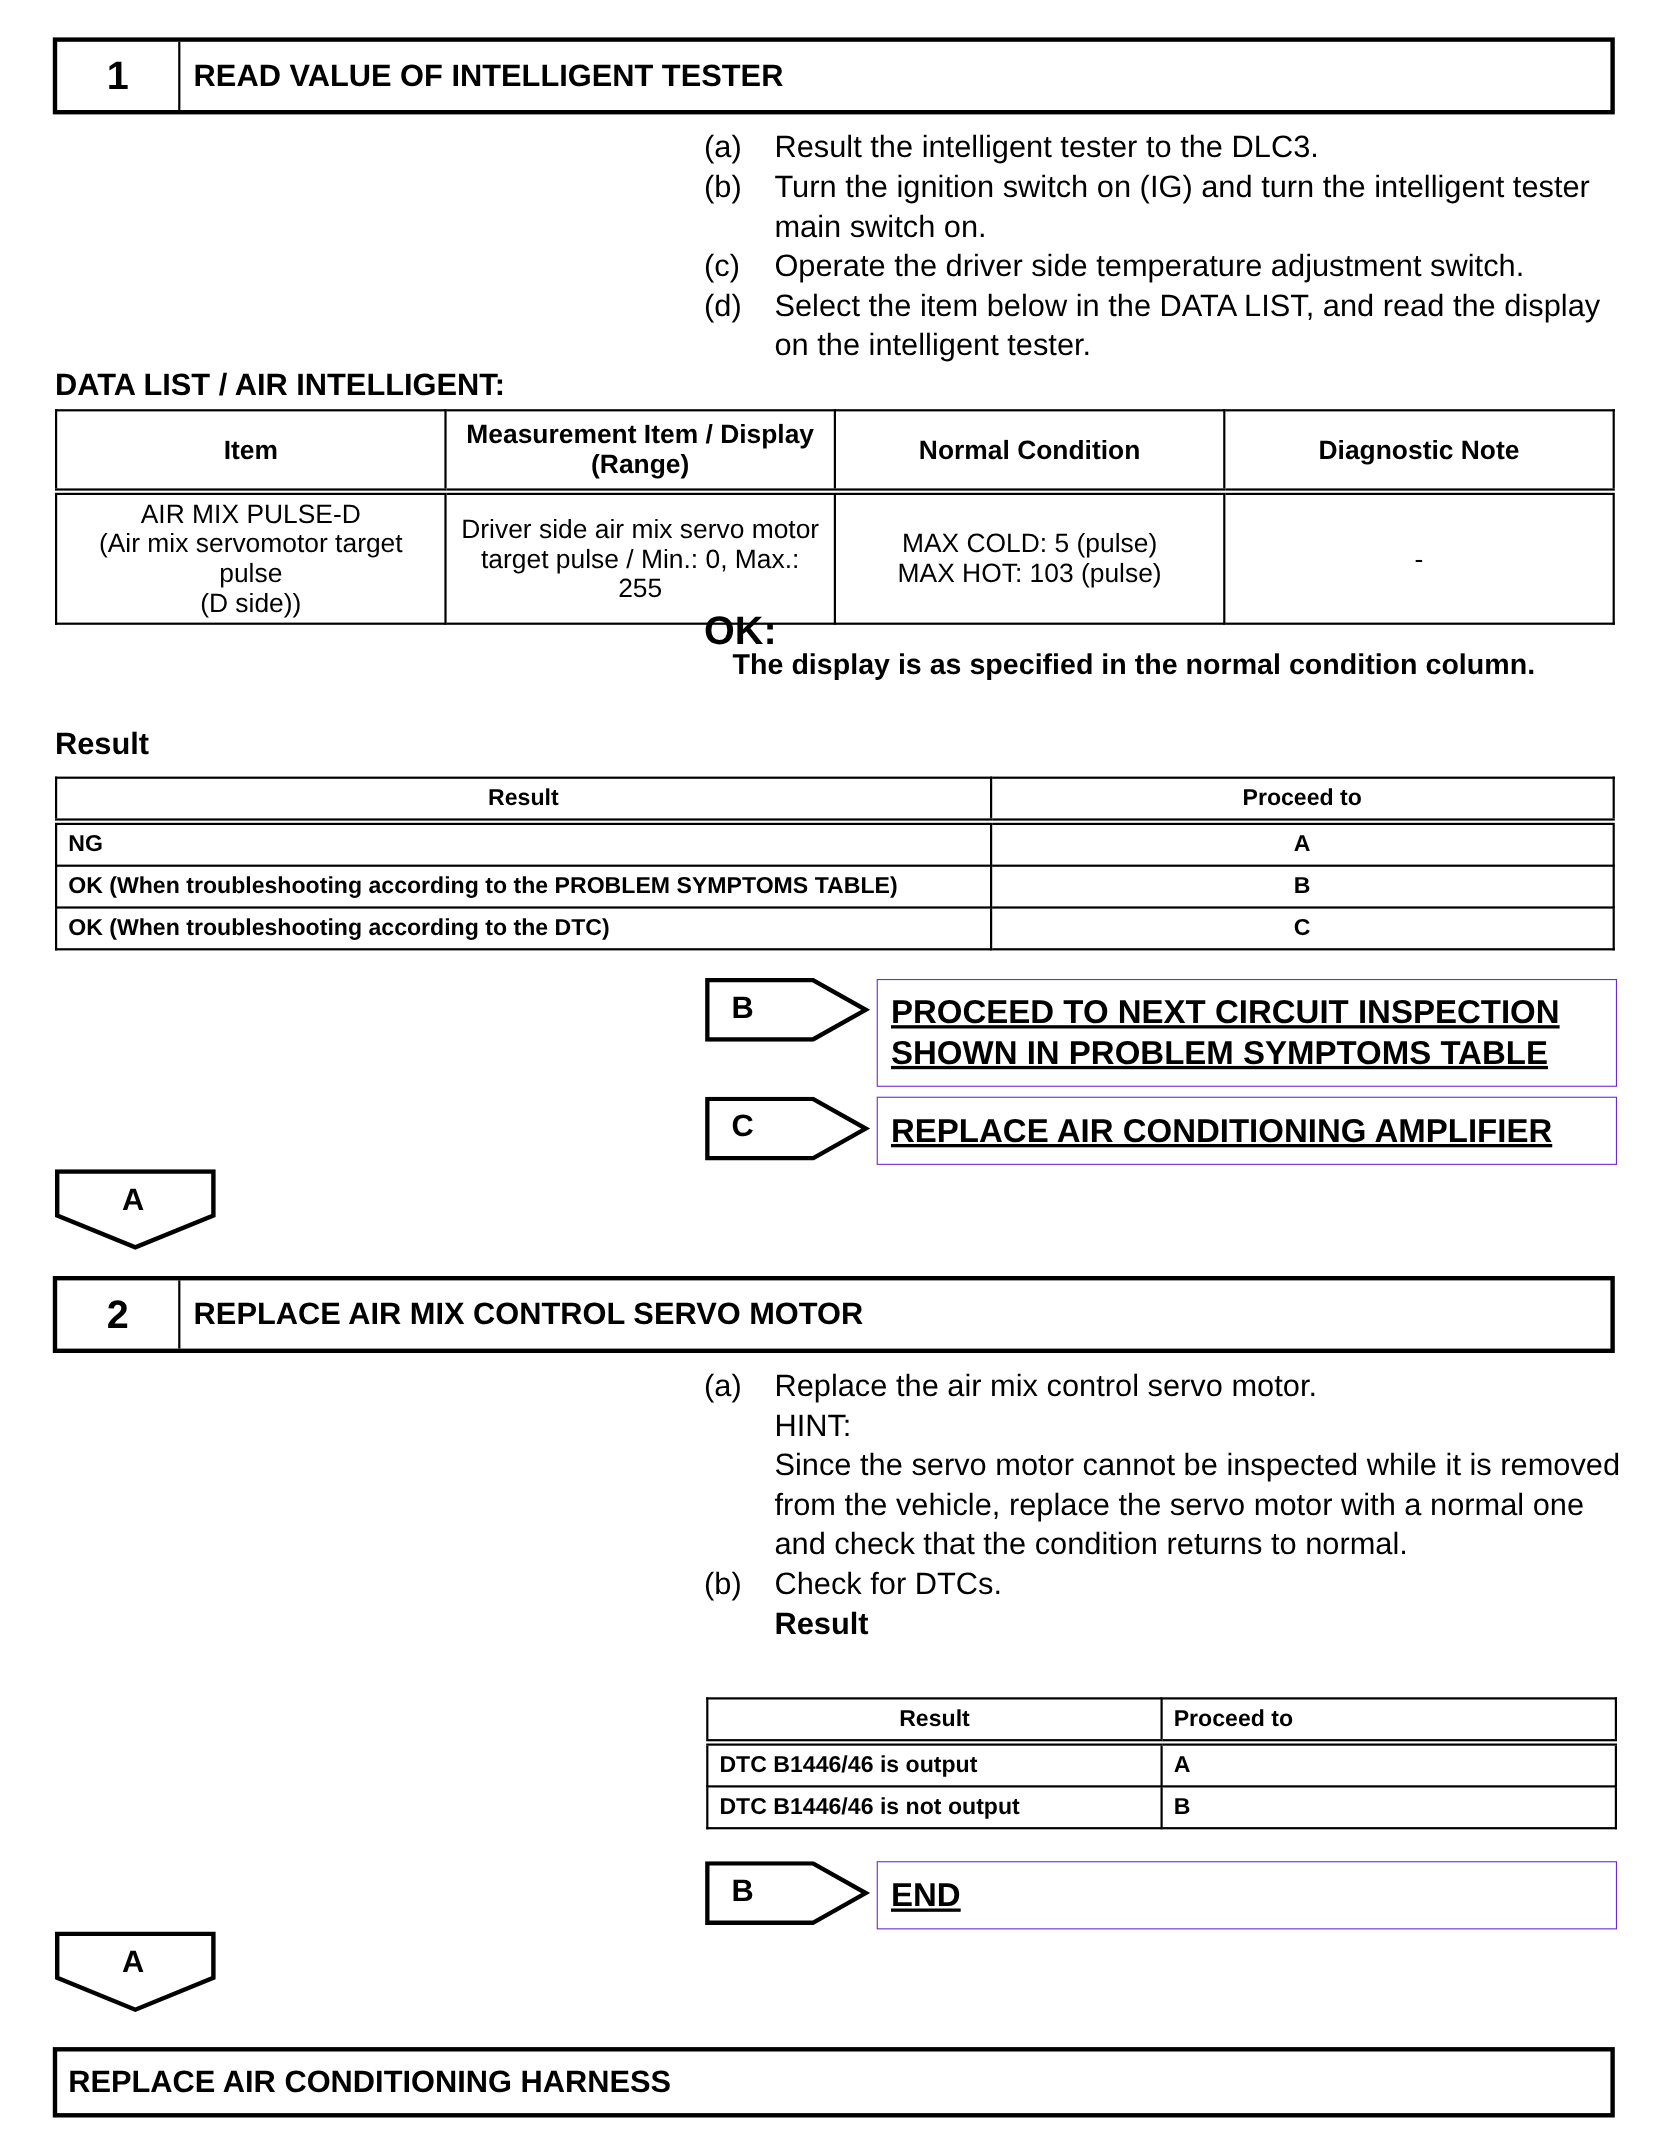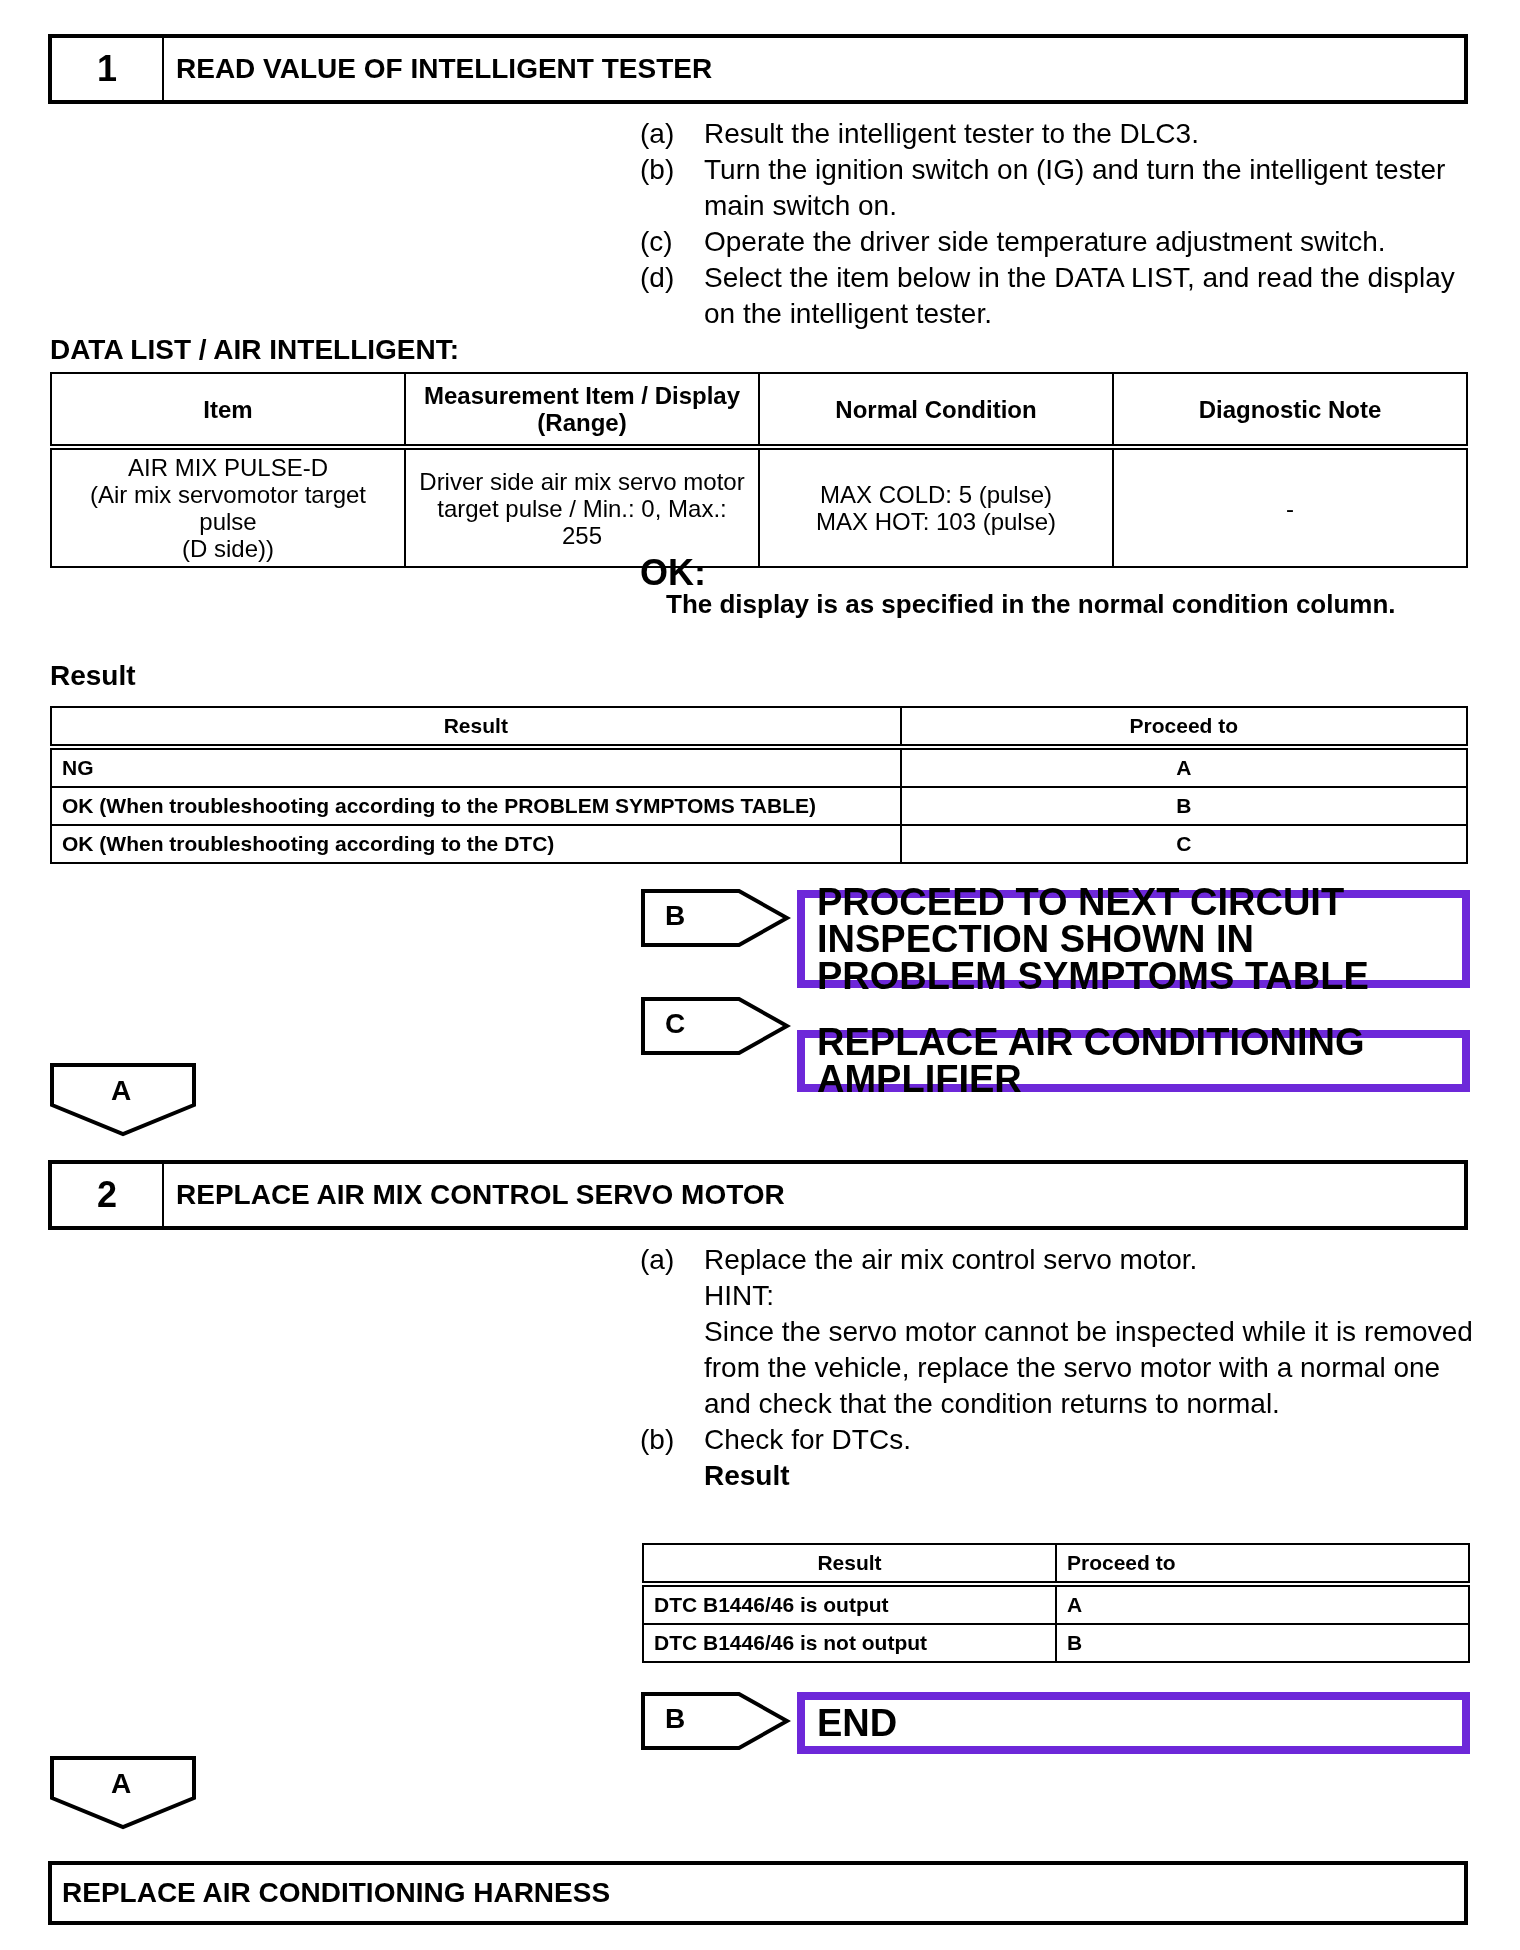--- a/index.html
+++ b/index.html
@@ -51,23 +51,23 @@
   .result-table2 th { border-bottom: 6px double #000; }
   .result-table2 th.c1 { text-align: center; }
 
   
   .flow-arrow { position: absolute; }
   .flow-arrow svg { position: absolute; left: 0; top: 0; }
   .flow-arrow .lbl {
     position: absolute; font-weight: bold; font-size: 28px;
   }
   .flow-target {
-    position: absolute; border: 8px solid #6d28d9; box-sizing: border-box;
-    font-weight: bold; font-size: 38px; line-height: 37px; padding: 6px 12px;
-    display: flex; align-items: center;
+    position: absolute; border: 1px solid #6d28d9; box-sizing: border-box;
+    font-weight: bold; font-size: 30px; line-height: 37px; padding: 6px 12px;
+    display: flex; align-items: center; text-decoration: underline;
   }
 </style>
 </head>
 <body>
 
 <div class="step-box" style="top:34px;height:70px;">
   <div class="step-num">1</div>
   <div class="step-title">READ VALUE OF INTELLIGENT TESTER</div>
 </div>
 
@@ -156,21 +156,21 @@
   <span class="lbl" style="left:24px;top:11px;">B</span>
 </div>
 <div class="flow-target" style="left:797px;top:890px;width:673px;height:98px;">PROCEED TO NEXT CIRCUIT INSPECTION SHOWN IN PROBLEM SYMPTOMS TABLE</div>
 
 <div class="flow-arrow" style="left:641px;top:997px;width:150px;height:58px;">
   <svg width="150" height="58">
     <polygon points="2,2 98,2 146,29 98,56 2,56" fill="#fff" stroke="#000" stroke-width="4"></polygon>
   </svg>
   <span class="lbl" style="left:24px;top:11px;">C</span>
 </div>
-<div class="flow-target" style="left:797px;top:997px;width:673px;height:62px;margin-top:33px;">REPLACE AIR CONDITIONING AMPLIFIER</div>
+<div class="flow-target" style="left:797px;top:997px;width:673px;height:62px;">REPLACE AIR CONDITIONING AMPLIFIER</div>
 
 <div class="flow-arrow" style="left:50px;top:1063px;width:148px;height:74px;">
   <svg width="148" height="74">
     <polygon points="2,2 144,2 144,42 73,71 2,42" fill="#fff" stroke="#000" stroke-width="4"></polygon>
   </svg>
   <span class="lbl" style="left:61px;top:12px;">A</span>
 </div>
 
 <div class="step-box" style="top:1160px;height:70px;">
   <div class="step-num">2</div>

